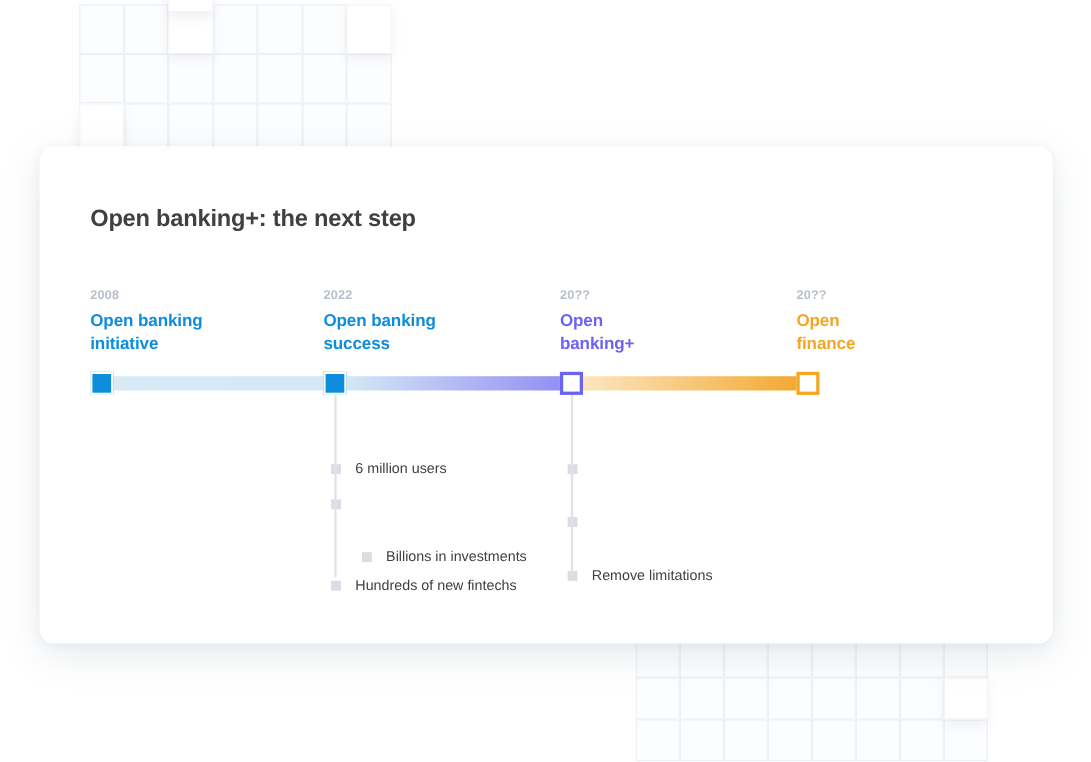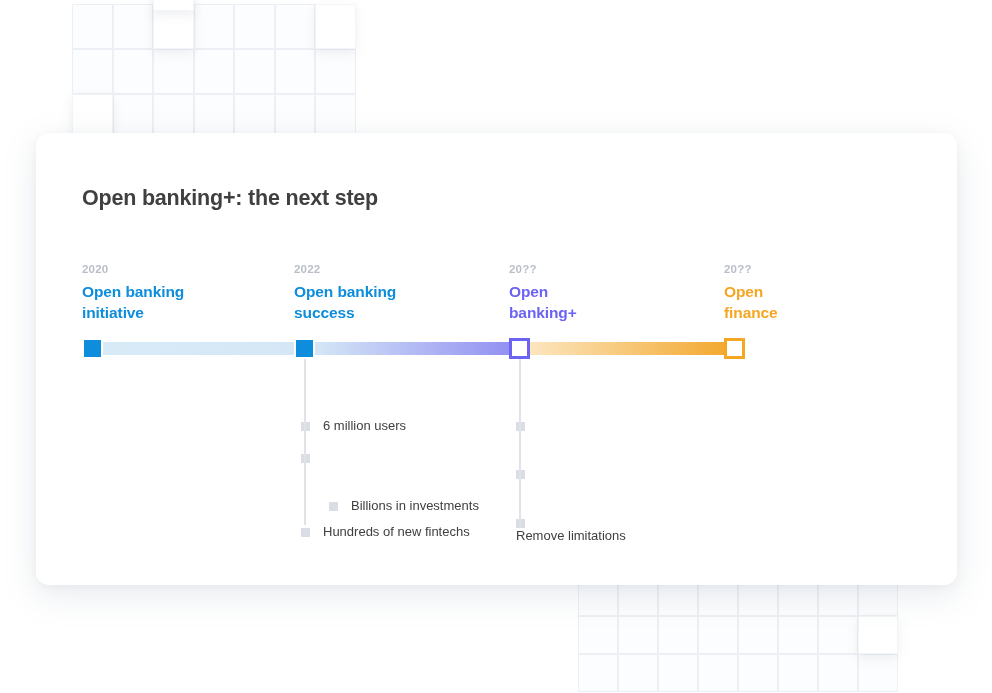--- a/index.html
+++ b/index.html
@@ -207,21 +207,21 @@
 
     <div class="marker filled" style="left: 46px; background: rgb(13, 141, 219);"></div>
     <div class="marker filled" style="left: 258px; background: rgb(13, 141, 219);"></div>
     <div class="marker hollow" style="left: 473px; border-color: rgb(108, 99, 245);"></div>
     <div class="marker hollow" style="left: 688px; border-color: rgb(245, 166, 35);"></div>
 
     <div class="connector" style="left:268px; height:166px;"></div>
     <div class="connector" style="left:483px; height:166px;"></div>
 
     <div class="milestone-label" style="left:46px; top:130px;">
-      <div class="milestone-year">2020</div>
+      <div class="milestone-year">2008</div>
       <div class="milestone-title" style="color:#0d8ddb; white-space:pre-line;">Open banking
 initiative</div>
     </div>
 
     <div class="milestone-label" style="left:258px; top:130px;">
       <div class="milestone-year">2022</div>
       <div class="milestone-title" style="color:#0d8ddb; white-space:pre-line;">Open banking
 success</div>
     </div>
 
@@ -255,20 +255,20 @@
       </div>
     </div>
 
     <div class="bullet-col" style="left:480px; top:285px;">
       <div class="bullet-item" style="top:0px;">
         <span class="bullet-square"></span>
       </div>
       <div class="bullet-item" style="top:48px;">
         <span class="bullet-square"></span>
       </div>
-      <div class="bullet-item" style="top:97px;flex-direction:column;">
+      <div class="bullet-item" style="top:97px;">
         <span class="bullet-square"></span>
         <span class="bullet-text">Remove limitations</span>
       </div>
     </div>
 
   </div>
 </div>
 
 </body></html>

